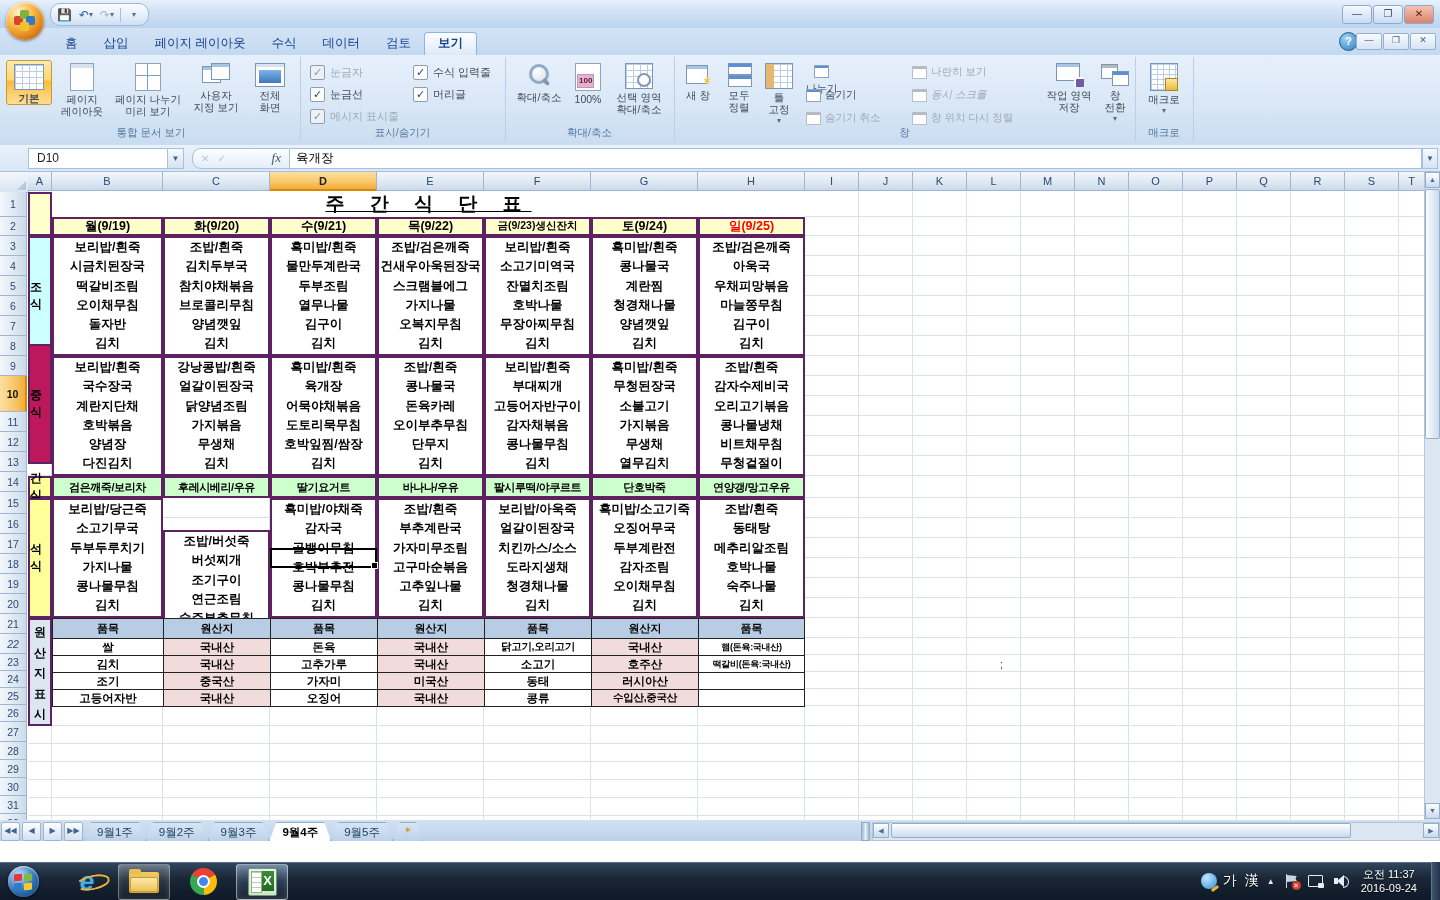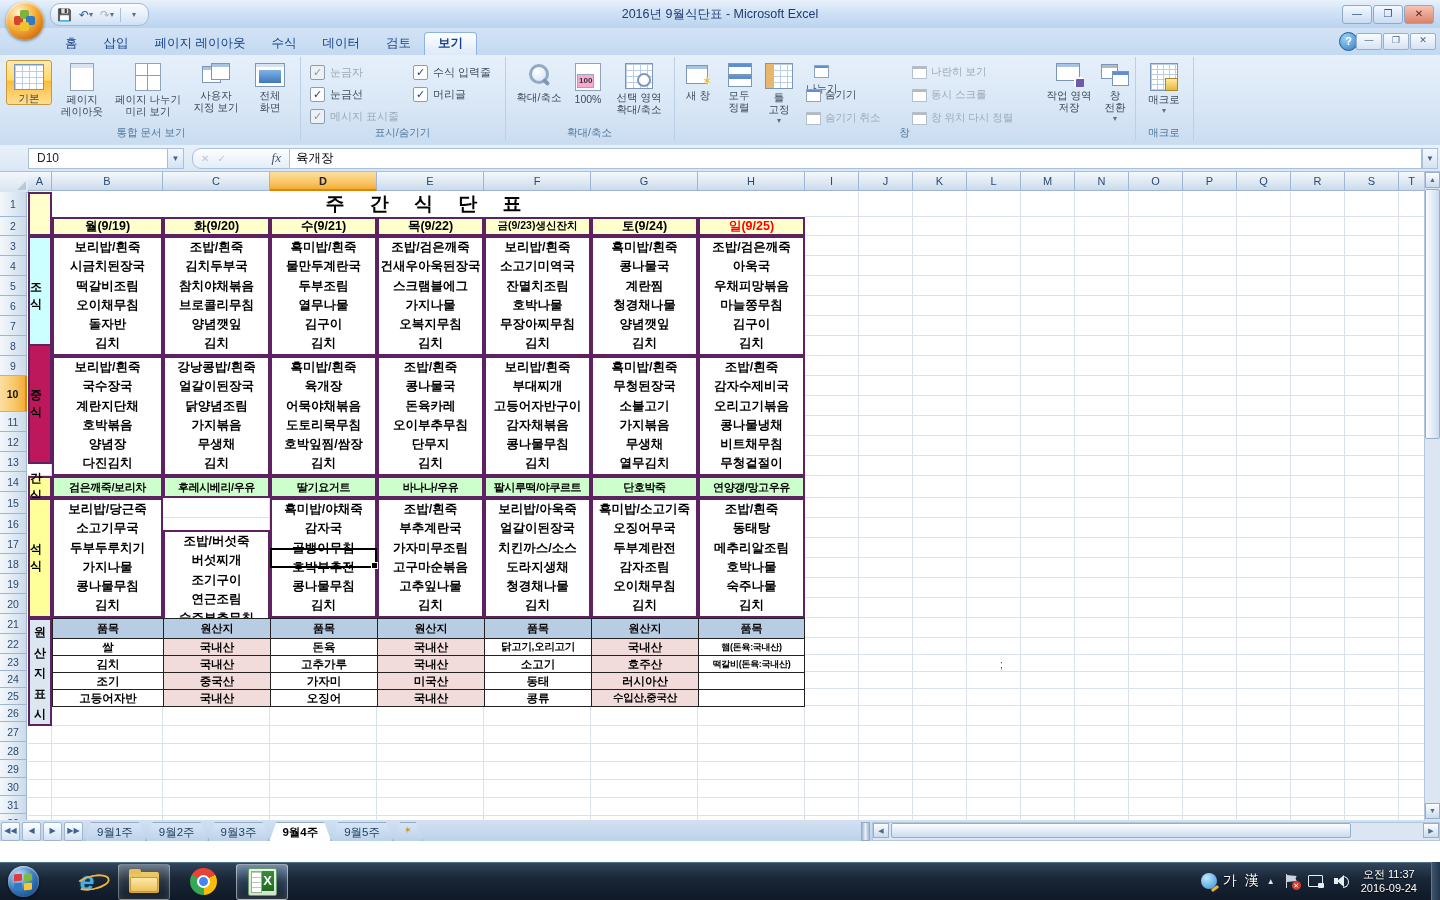--- a/index.html
+++ b/index.html
@@ -101,21 +101,21 @@
   #row-headers{position:absolute;left:0;top:20px;width:28px;}
   .rowhdr{width:27px;border-bottom:1px solid #9EB6D4;border-right:1px solid #9EB6D4;background:linear-gradient(90deg,#F3F7FB,#DCE7F2 60%,#CBDAEA);font-size:10.5px;color:#2B4B70;text-align:center;box-sizing:border-box;display:flex;align-items:center;justify-content:center;}
   .rowhdr.sel{background:linear-gradient(90deg,#FCDFA2,#F9C96B 55%,#F3AC3C);border-right:2px solid #DD8600;color:#111;font-weight:bold;}
   #grid-lines{position:absolute;left:28px;top:20px;width:1396px;height:628px;overflow:hidden;}
   .vline{position:absolute;top:0;width:1px;height:628px;background:#D9E1EC;}
   .hline{position:absolute;left:0;height:1px;width:1396px;background:#D9E1EC;}
   
   #menu-table{position:absolute;left:28px;top:20px;width:777px;height:534px;font-weight:bold;color:#000;}
   .pcell{position:absolute;box-sizing:border-box;border:2px solid #5E2263;}
   .ylw{background:#FFFFCC;}
-  .t-title{position:absolute;left:24px;top:0;width:753px;height:25px;background:#fff;text-align:center;font-size:19px;letter-spacing:10px;line-height:24px;}
+  .t-title{position:absolute;left:24px;top:0;width:753px;height:25px;background:#fff;text-align:center;font-size:19px;letter-spacing:10px;line-height:24px;text-decoration:underline;}
   .dayhdr{height:19px;font-size:12.5px;text-align:center;line-height:15px;overflow:hidden;}
   .dayhdr.sm{font-size:10.5px;line-height:12px;}
   .dayhdr.red{color:#F00;}
   .seclbl{display:flex;align-items:center;justify-content:center;font-size:12px;letter-spacing:-0.5px;}
   .blk{background:#fff;white-space:pre-line;text-align:center;font-size:12.5px;line-height:19.3px;overflow:hidden;}
   .snack{background:#CCFFCC;font-size:11px;letter-spacing:-0.4px;line-height:18px;text-align:center;overflow:hidden;white-space:nowrap;}
   .vlabel{background:#DCE6F1;white-space:pre-line;text-align:center;font-size:12px;line-height:20.5px;padding-top:2px;}
   #origin-grid{position:absolute;left:24px;top:426px;width:753px;height:89px;box-sizing:border-box;border:1px solid #222;background:#222;display:grid;grid-template-columns:110px 106px 106px 106px 106px 106px 105px;grid-template-rows:19px 16px 16px 16px 16px;gap:1px;}
   .ocell{background:#fff;font-size:11.5px;display:flex;align-items:center;justify-content:center;overflow:hidden;white-space:nowrap;}
   .ocell.hd{background:#B8CCE4;font-size:11px;}
@@ -216,21 +216,20 @@
     </div>
   <div class="abs qat">
     <span class="qbtn">💾</span>
     <span class="qbtn">↶<span class="drop">▾</span></span>
     <span class="qbtn dis">↷<span class="drop">▾</span></span>
     <span class="qsep"></span>
     <span class="qbtn">
         <span class="drop">▾</span>
       </span>
   </div>
-  <div class="abs title-text">2016년 9월식단표 - Microsoft Excel</div>
   <div class="abs wctl" style="right:6px;">
     <span class="wbtn">—</span>
     <span class="wbtn">❐</span>
     <span class="wbtn close">✕</span>
   </div>
 
   <div class="abs tabrow">
     <div class="rtab first">홈</div>
     <div class="rtab">삽입</div>
     <div class="rtab">페이지 레이아웃</div>
@@ -244,21 +243,21 @@
     <span class="wbbtn">—</span>
     <span class="wbbtn">❐</span>
     <span class="wbbtn">✕</span>
   </div>
 
   <div class="abs ribbon">
 
     <div class="rgroup" style="left:2px;width:298px;">
       <div class="rbtn sel" style="left:4px;width:44px;">
           <span class="ic ic-grid"></span>
-          <span style="white-space:pre-line;">기본</span>
+          <span style="white-space:pre-line;font-weight:bold;">기본</span>
         </div>
       <div class="rbtn" style="left:52px;width:56px;">
           <span class="ic ic-page"></span>
           <span style="white-space:pre-line;">페이지
 레이아웃</span>
         </div>
       <div class="rbtn" style="left:110px;width:72px;">
           <span class="ic ic-pbrk"></span>
           <span style="white-space:pre-line;">페이지 나누기
 미리 보기</span>
@@ -346,21 +345,21 @@
           <span>숨기기</span>
         </div>
       <div class="smallrow dis" style="left:132px;top:54px;">
           <span class="si g"></span>
           <span>숨기기 취소</span>
         </div>
       <div class="smallrow dis" style="left:238px;top:8px;">
           <span class="si g"></span>
           <span>나란히 보기</span>
         </div>
-      <div class="smallrow dis" style="left:238px;top:31px;">
+      <div class="smallrow dis" style="left:238px;top:31px;font-style:italic;">
           <span class="si g"></span>
           <span>동시 스크롤</span>
         </div>
       <div class="smallrow dis" style="left:238px;top:54px;">
           <span class="si g"></span>
           <span>창 위치 다시 정렬</span>
         </div>
       <div class="rbtn" style="left:366px;width:58px;">
           <span class="ic ic-wsave"></span>
           <span style="white-space:pre-line;">작업 영역
@@ -436,21 +435,21 @@
         <div class="rowhdr" style="height: 20px;">12</div>
         <div class="rowhdr" style="height: 20px;">13</div>
         <div class="rowhdr" style="height: 20px;">14</div>
         <div class="rowhdr" style="height: 22px;">15</div>
         <div class="rowhdr" style="height: 20px;">16</div>
         <div class="rowhdr" style="height: 20px;">17</div>
         <div class="rowhdr" style="height: 20px;">18</div>
         <div class="rowhdr" style="height: 20px;">19</div>
         <div class="rowhdr" style="height: 20px;">20</div>
         <div class="rowhdr" style="height: 20px;">21</div>
-        <div class="rowhdr" style="height: 20px;">22</div>
+        <div class="rowhdr" style="height: 20px; font-style: italic;">22</div>
         <div class="rowhdr" style="height: 17px;">23</div>
         <div class="rowhdr" style="height: 17px;">24</div>
         <div class="rowhdr" style="height: 17px;">25</div>
         <div class="rowhdr" style="height: 17px;">26</div>
         <div class="rowhdr" style="height: 20px;">27</div>
         <div class="rowhdr" style="height: 18px;">28</div>
         <div class="rowhdr" style="height: 18px;">29</div>
         <div class="rowhdr" style="height: 18px;">30</div>
         <div class="rowhdr" style="height: 18px;">31</div>
         <div class="rowhdr" style="height: 18px;">32</div>

